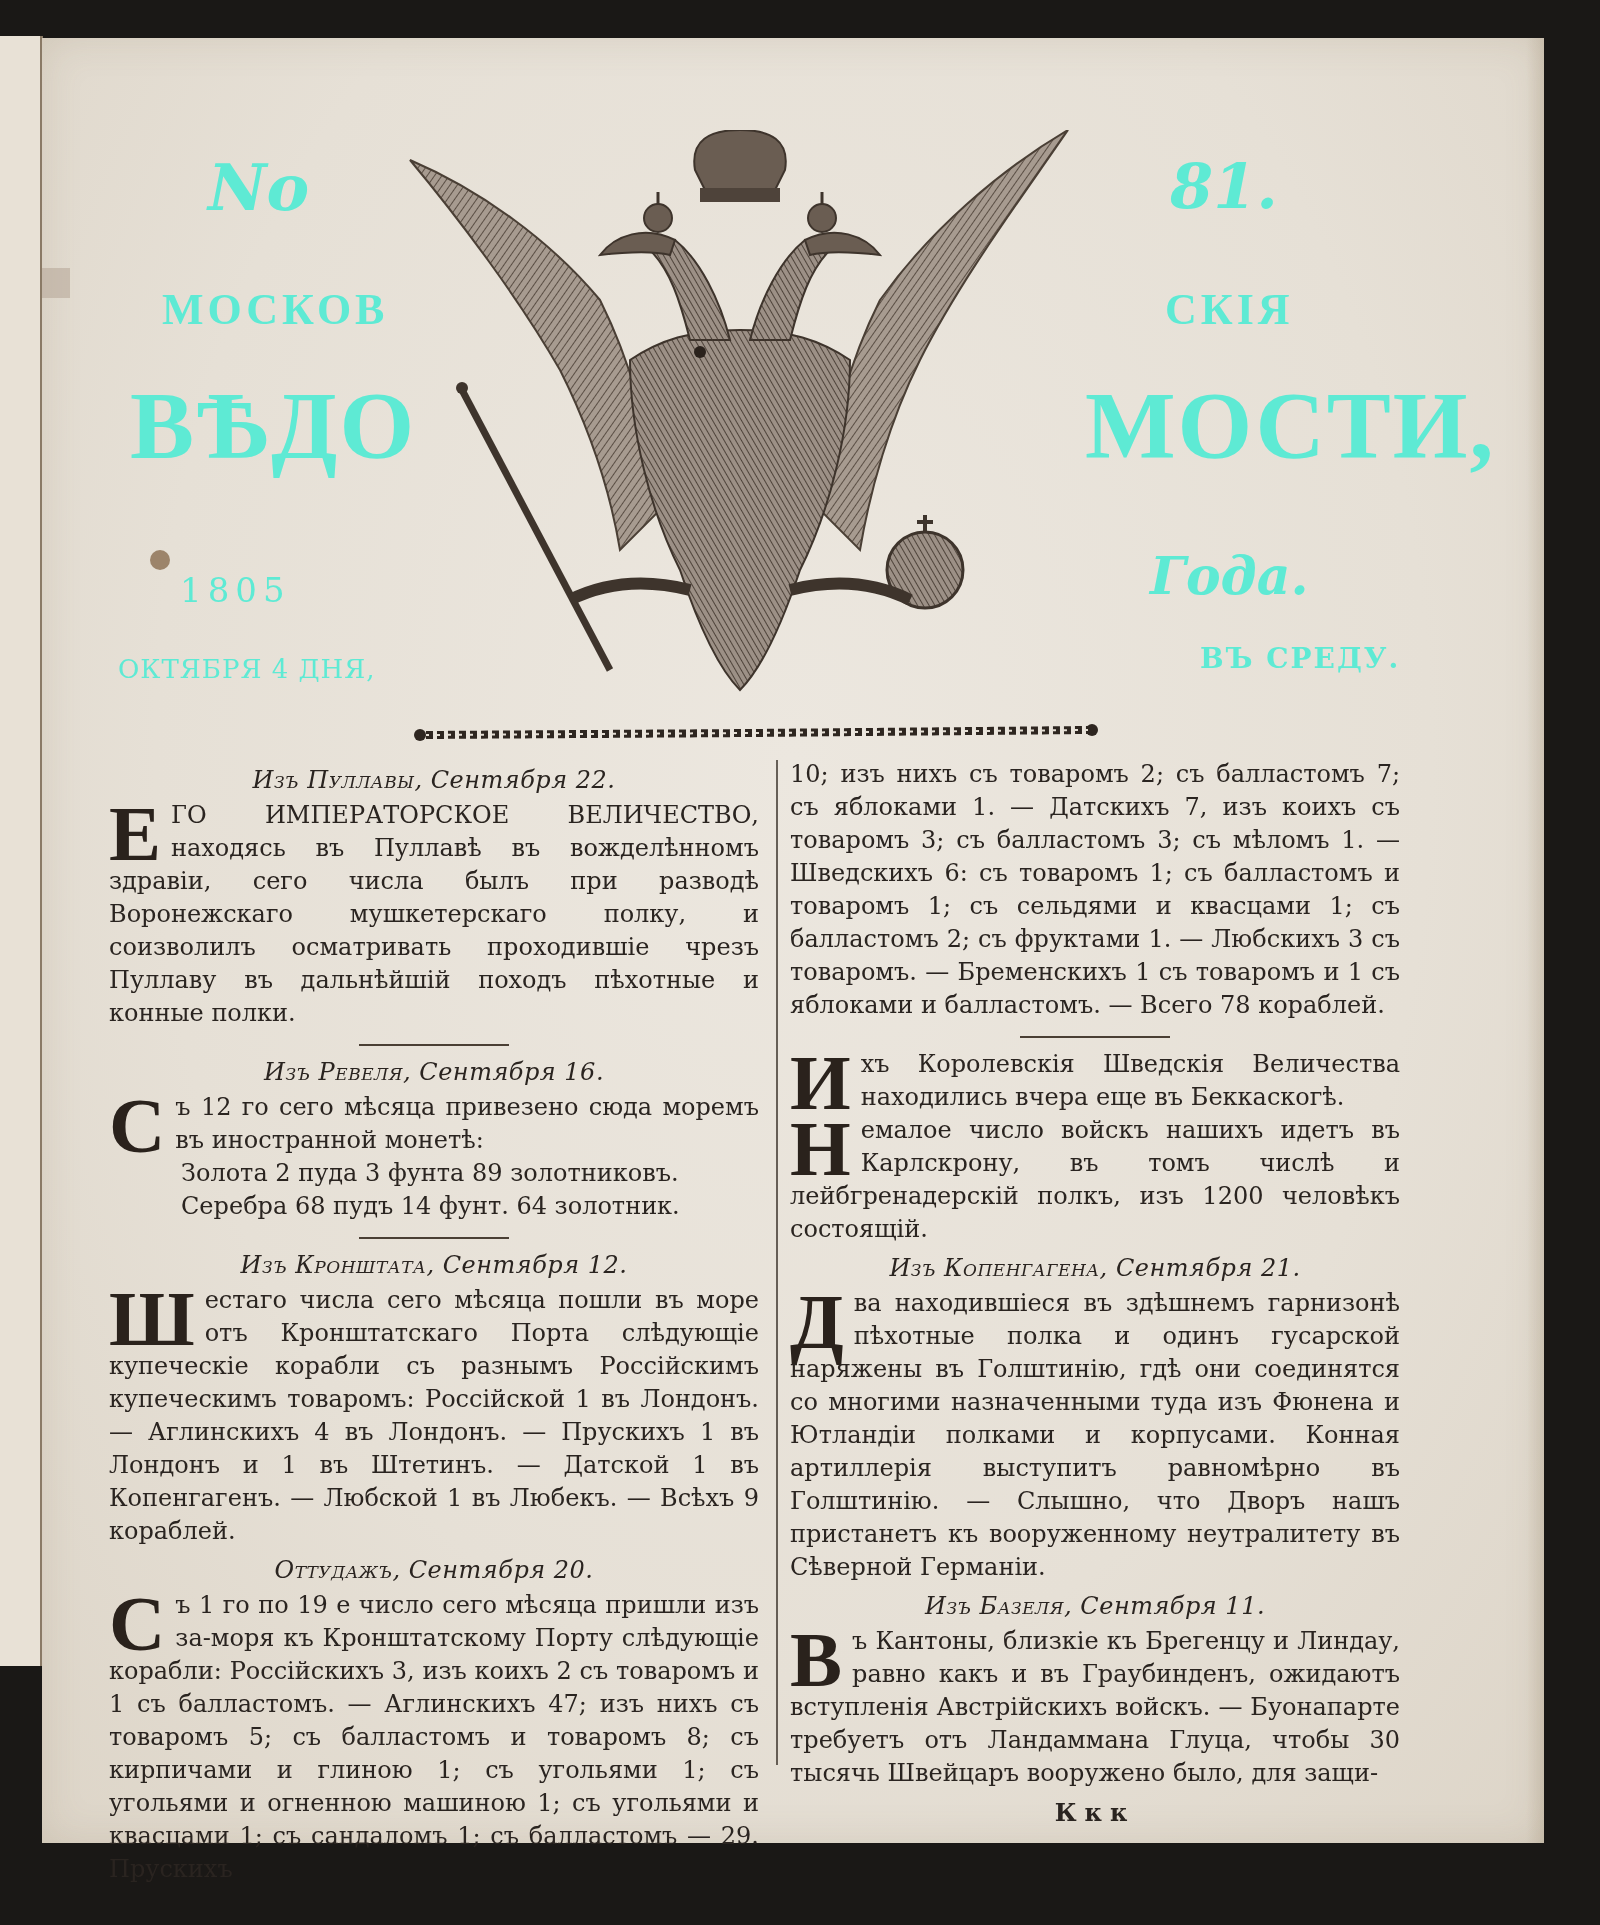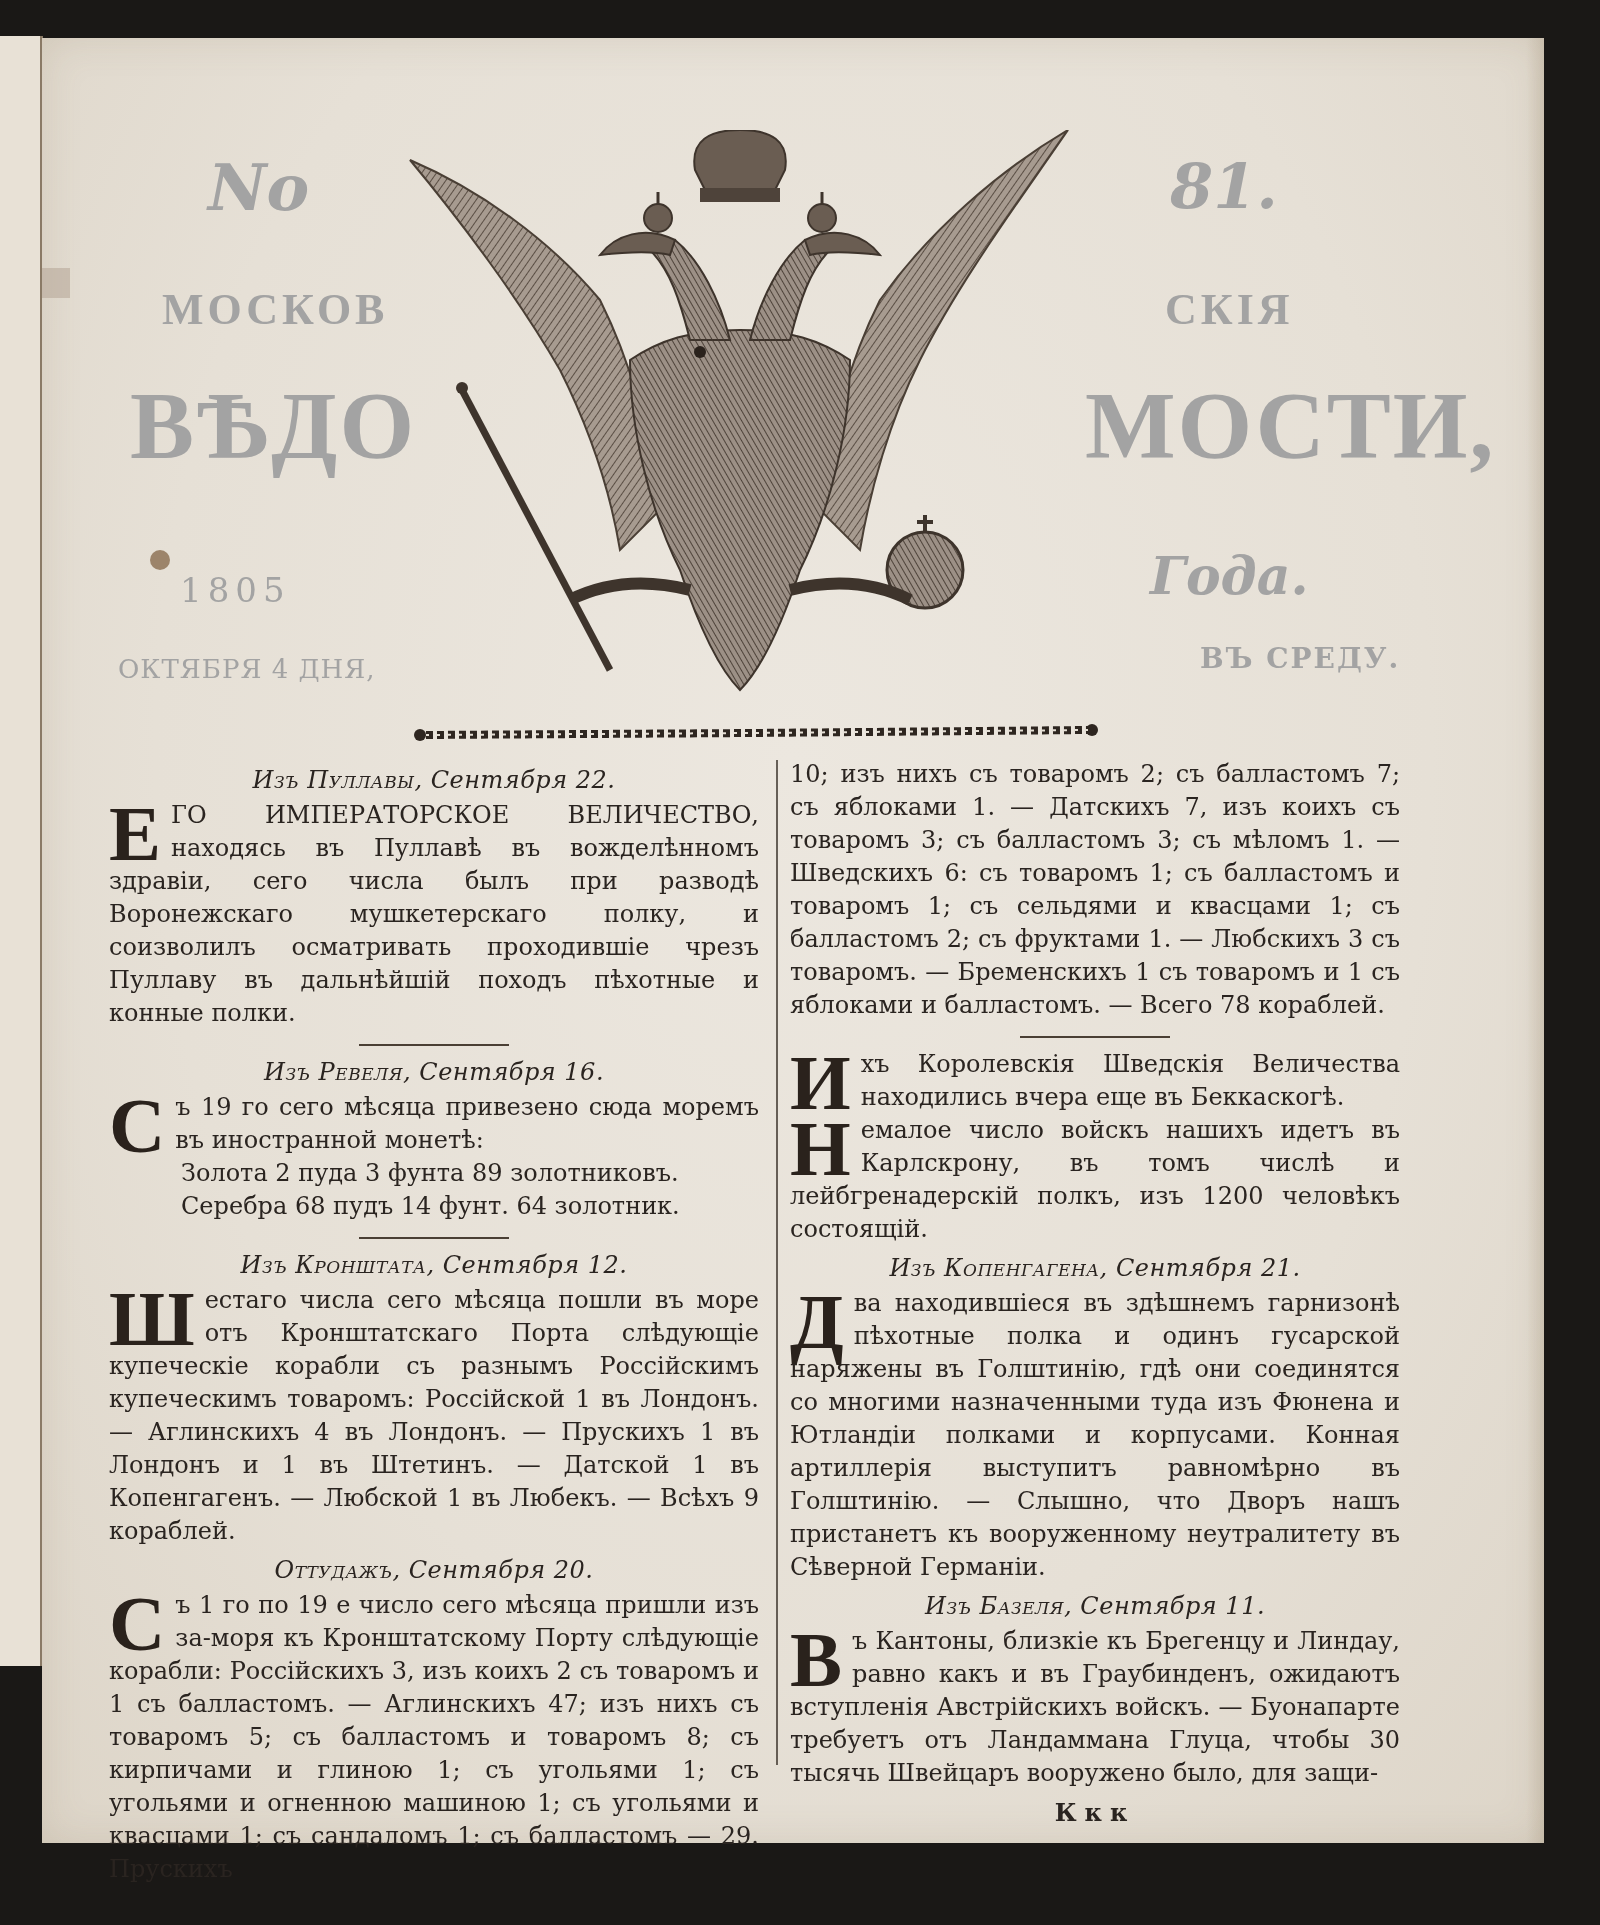--- a/index.html
+++ b/index.html
@@ -26,21 +26,21 @@
   }
   .stain {
     position: absolute; border-radius: 50%; background: #8a6d4f; opacity: 0.8;
   }
   .binding-tear {
     position: absolute; left: 0; top: 230px; width: 28px; height: 30px;
     background: #b8a89a; opacity: 0.6;
   }
 
   
-  .mast { position: absolute; color: #a3a3a3; font-weight: bold; }
+  .mast { position: absolute; color: #5eead4; font-weight: bold; }
   .mast-no { left: 208px; top: 150px; font-size: 64px; font-style: italic; font-family: "DejaVu Serif", serif; }
   .mast-num { left: 1170px; top: 150px; font-size: 62px; font-style: italic; }
   .mast-small { font-size: 44px; letter-spacing: 4px; font-family: "Liberation Serif", serif; margin-top: 9px; }
   .mast-moskov { left: 162px; top: 275px; }
   .mast-skiya { left: 1165px; top: 275px; }
   .mast-big { font-size: 96px; letter-spacing: 2px; font-family: "Liberation Serif", serif; }
   .mast-vedo { left: 130px; top: 370px; }
   .mast-mosti { left: 1085px; top: 370px; }
   .mast-year { left: 180px; top: 570px; font-size: 34px; letter-spacing: 6px; font-weight: normal; }
   .mast-goda { left: 1150px; top: 545px; font-size: 52px; font-style: italic; }
@@ -153,21 +153,21 @@
       <span class="dropcap">Е</span><span>ГО ИМПЕРАТОРСКОЕ ВЕЛИЧЕСТВО, находясь въ Пуллавѣ въ вожделѣнномъ здравіи, сего числа былъ при разводѣ Воронежскаго мушкетерскаго полку, и соизволилъ осматривать проходившіе чрезъ Пуллаву въ дальнѣйшій походъ пѣхотные и конные полки.</span>
     </p>
   </div>
   <div class="sep"></div>
 
   <div class="article">
     <div class="dateline">
       <span class="place">Изъ Ревеля</span>, <span>Сентября 16.</span>
     </div>
     <p class="body-text">
-      <span class="dropcap">С</span><span>ъ 19 го сего мѣсяца привезено сюда моремъ въ иностранной монетѣ:</span>
+      <span class="dropcap">С</span><span>ъ 12 го сего мѣсяца привезено сюда моремъ въ иностранной монетѣ:</span>
       <span class="figure-line">Золота 2 пуда 3 фунта 89 золотниковъ.</span>
       <span class="figure-line">Серебра 68 пудъ 14 фунт. 64 золотник.</span>
     </p>
   </div>
   <div class="sep"></div>
 
   <div class="article">
     <div class="dateline">
       <span class="place">Изъ Кронштата</span>, <span>Сентября 12.</span>
     </div>

